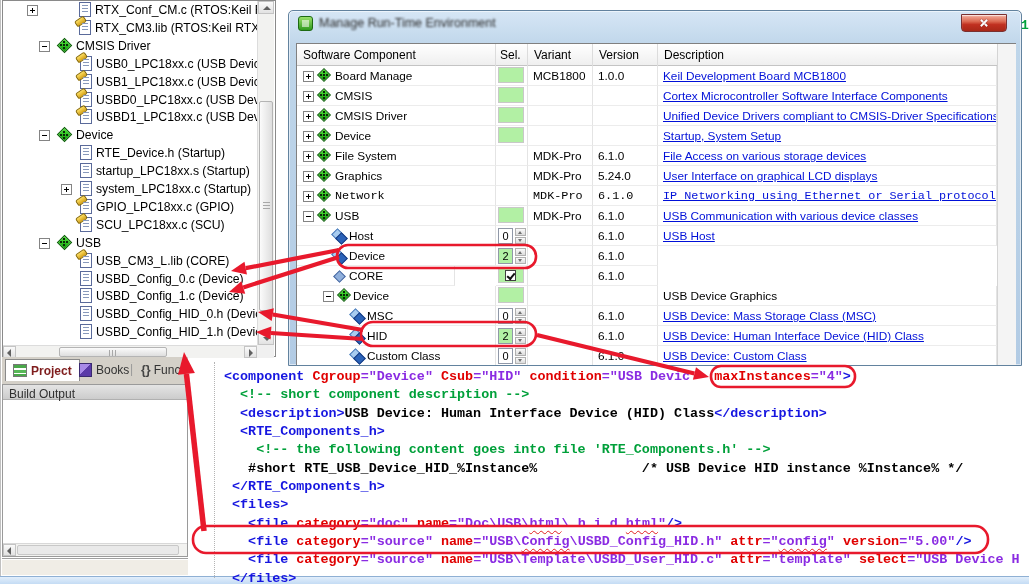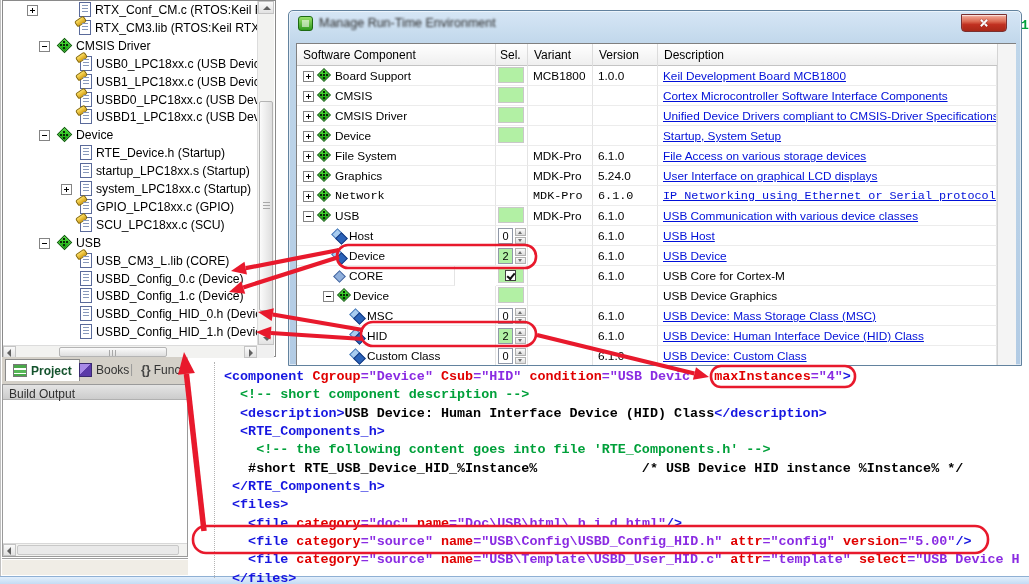--- a/index.html
+++ b/index.html
@@ -45,21 +45,21 @@
   .vthumb .grip{position:absolute;left:3px;top:50%;margin-top:-4px;width:7px;height:7px;
       background:repeating-linear-gradient(#a8a8a8 0 1px,transparent 1px 3px);}
   .hthumb{position:absolute;left:56px;top:1px;width:108px;height:10px;background:linear-gradient(#fbfbfb,#dedede);
       border:1px solid #b4b4b4;border-radius:2px;box-sizing:border-box;}
   .hthumb .grip{position:absolute;top:1.5px;left:50%;margin-left:-4px;width:7px;height:6px;
       background:repeating-linear-gradient(90deg,#a8a8a8 0 1px,transparent 1px 3px);}
 
   
   #tabbar{left:2px;top:357px;width:186px;height:27px;background:#d4d0c8;overflow:hidden;}
   .tab{position:absolute;top:2px;height:22px;display:flex;align-items:center;padding:0 7px;font-size:12px;color:#333;box-sizing:border-box;}
-  .tab.active{background:#fff;border:1px solid #8a8a8a;border-bottom:none;color:#14532d;font-weight:bold;}
+  .tab.active{background:#fff;border:1px solid #8a8a8a;border-bottom:none;color:#7f1d1d;font-weight:bold;}
   .tabicon{display:inline-block;margin-right:4px;}
   .tabicon.proj{width:12px;height:11px;border:1px solid #777;background:
       linear-gradient(#4aa84a 0 3px,#fff 3px 5px,#58b858 5px 8px,#fff 8px 9px,#4aa84a 9px 11px);}
   .tabicon.book{width:11px;height:12px;border:1px solid #3a2a70;background:linear-gradient(135deg,#a88ae8 0 45%,#5a3aa8 45%);}
   .braces{color:#444;font-weight:bold;font-size:12.5px;margin-right:3px;}
   .tabsep{position:absolute;top:5px;font-size:12px;color:#999;}
 
   
   #build-output{left:2px;top:384px;width:186px;height:173px;border:1px solid #9a9a9a;box-sizing:border-box;background:#fff;}
   .bo-header{position:absolute;left:0;top:0;width:100%;height:15px;background:linear-gradient(#e4e4e4,#cccccc);
@@ -119,21 +119,21 @@
   .dicon.b1::before{content:"";position:absolute;left:2px;top:3px;width:7px;height:7px;transform:rotate(45deg);
       background:#90b0dc;border:1px solid #4868a0;}
   .tbl-gutter{position:absolute;top:0;bottom:0;left:700px;width:18px;background:#f4f4f4;border-left:1px solid #d4d4d4;}
 
   
   #code-box{left:190px;top:366px;width:839px;height:210px;background:#fff;z-index:5;}
   #dotted-edge{left:214px;top:362px;width:0;height:216px;border-left:1px dotted #b4b4b4;z-index:6;}
   .cl{position:absolute;left:34px;height:19px;white-space:pre;font-family:"Liberation Mono",monospace;
       font-size:13.4px;font-weight:700;line-height:18px;}
   .t{color:var(--c-tag);} .a{color:var(--c-attr);} .v{color:var(--c-val);} .c{color:var(--c-com);} .x{color:#000;}
-  .sq{text-decoration-style:wavy;text-decoration-color:#e02020;text-decoration-thickness:1px;text-underline-offset:3px;}
+  .sq{text-decoration:underline;text-decoration-style:wavy;text-decoration-color:#e02020;text-decoration-thickness:1px;text-underline-offset:3px;}
   #green-frag{left:1021px;top:18px;font-family:"Liberation Mono",monospace;font-weight:700;font-size:13px;color:var(--c-com);z-index:3;}
 
   
   #overlay{position:absolute;left:0;top:0;width:1029px;height:584px;z-index:50;pointer-events:none;}
 </style>
 </head>
 <body>
 
 <div id="stage">
 
@@ -307,21 +307,21 @@
         <div class="th" style="left:199px;width:32px;padding-left:4px;">Sel.</div>
         <div class="th" style="left:231px;width:65px;">Variant</div>
         <div class="th" style="left:296px;width:65px;">Version</div>
         <div class="th" style="left:361px;width:339px;border-right:none;">Description</div>
       </div>
       <div id="dlg-rows">
           <div class="drow" style="top: 0px;">
             <div class="dcell" style="left: 0px; width: 199px;">
               <span class="exp plus" style="left: 6px; top: 5px;"></span>
               <span class="dicon g" style="left: 20px;"></span>
-              <span class="dlabel" style="left: 38px;">Board Support</span>
+              <span class="dlabel" style="left: 38px;">Board Manage</span>
             </div>
             <div class="dcell" style="left: 199px; width: 32px;">
               <span class="selgreen"></span>
             </div>
             <div class="dcell" style="left: 231px; width: 65px;">
               <span class="dtext">MCB1800</span>
             </div>
             <div class="dcell" style="left: 296px; width: 65px;">
               <span class="dtext">1.0.0</span>
             </div>
@@ -473,39 +473,33 @@
               <span class="sval g">2</span>
               <span class="sbtns">
                 <span class="sb up"></span>
                 <span class="sb dn"></span>
               </span>
             </div>
             <div class="dcell" style="left: 231px; width: 65px;"></div>
             <div class="dcell" style="left: 296px; width: 65px;">
               <span class="dtext">6.1.0</span>
             </div>
-            <div class="dcell" style="left: 361px; width: 339px;">
-              <span class="dtext lnk">USB Device</span>
-            </div>
           </div>
           <div class="drow" style="top: 200px;">
             <div class="dcell" style="left: 0px; width: 158px;">
               <span class="dicon b1" style="left: 36px;"></span>
               <span class="dlabel" style="left: 52px;">CORE</span>
             </div>
             <div class="dcell" style="left: 199px; width: 32px;">
               <span class="selgreen"></span>
               <span class="cbx"></span>
             </div>
             <div class="dcell" style="left: 231px; width: 65px;"></div>
             <div class="dcell" style="left: 296px; width: 65px;">
               <span class="dtext">6.1.0</span>
-            </div>
-            <div class="dcell" style="left: 361px; width: 339px;">
-              <span class="dtext">USB Core for Cortex-M</span>
             </div>
           </div>
           <div class="drow" style="top: 220px;">
             <div class="dcell" style="left: 0px; width: 199px;">
               <span class="exp minus" style="left: 26px; top: 5px;"></span>
               <span class="dicon g" style="left: 40px;"></span>
               <span class="dlabel" style="left: 56px;">Device</span>
             </div>
             <div class="dcell" style="left: 199px; width: 32px;">
               <span class="selgreen"></span>

